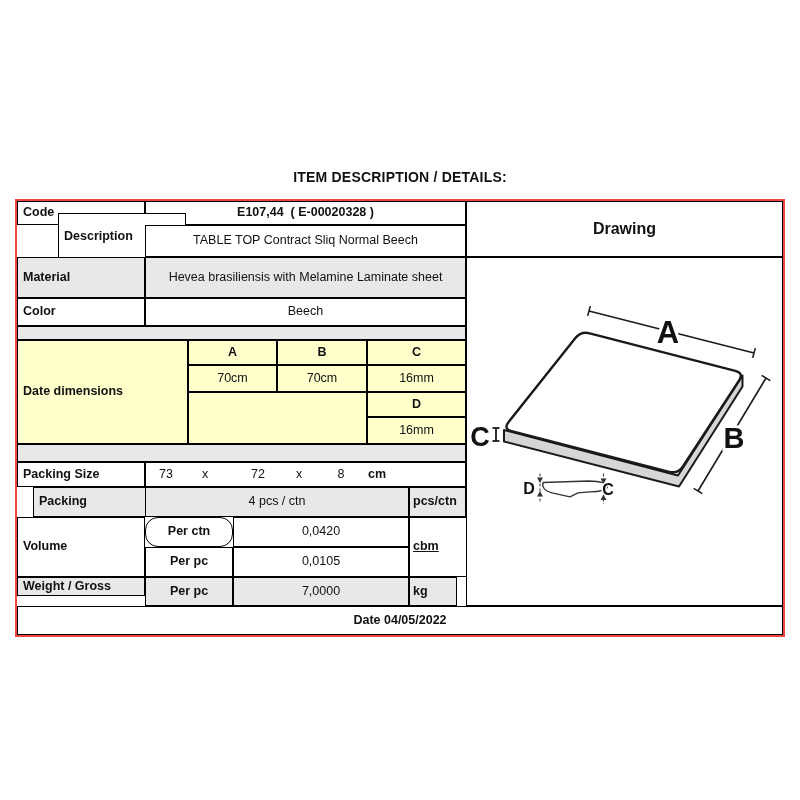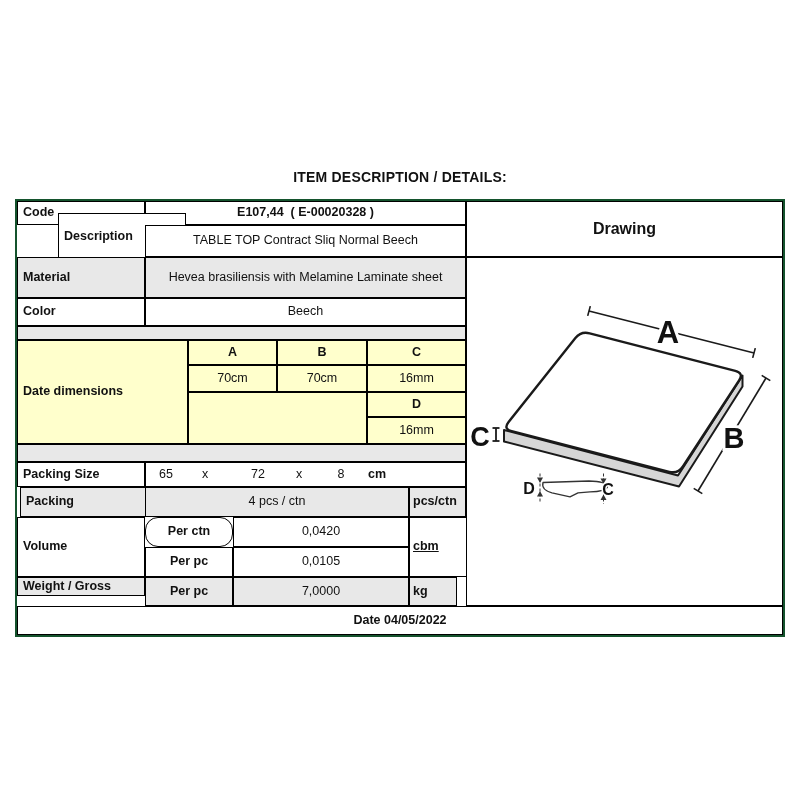--- a/index.html
+++ b/index.html
@@ -1,21 +1,21 @@
 <!DOCTYPE html>
 <html><head>
 <meta charset="utf-8">
 <style>
   html,body{margin:0;padding:0;background:#fff;}
   .page{position:relative;width:800px;height:800px;background:#ffffff;
         font-family:"Liberation Sans","DejaVu Sans",sans-serif;color:#111;overflow:hidden;}
   .title{position:absolute;left:0;top:169px;width:800px;text-align:center;
          font-size:14px;font-weight:bold;letter-spacing:.2px;}
   .tbl{position:absolute;left:15px;top:199px;width:770px;height:438px;
-       border:2px solid #14532d;box-sizing:border-box;background:#fff;}
+       border:2px solid #ef4444;box-sizing:border-box;background:#fff;}
   .cell{position:absolute;border:1px solid #000;box-sizing:border-box;
         display:flex;align-items:center;font-size:12.5px;line-height:1.1;background:#fff;}
   .lbl{font-weight:bold;padding-left:5px;}
   .ctr{justify-content:center;text-align:center;}
   .b{font-weight:bold;}
   .gray{background:#E8E8E8;}
   .yellow{background:#FFFFCC;}
   .pre{white-space:pre;}
   .unit{font-weight:bold;padding-left:3px;}
   .psz{position:relative;}
@@ -54,29 +54,29 @@
     <div class="cell ctr yellow" style="left:260px;top:164px;width:90px;height:27px;">70cm</div>
     <div class="cell ctr yellow" style="left:350px;top:164px;width:99px;height:27px;">16mm</div>
     <div class="cell yellow" style="left:171px;top:191px;width:179px;height:52px;"></div>
     <div class="cell ctr b yellow" style="left:350px;top:191px;width:99px;height:25px;">D</div>
     <div class="cell ctr yellow" style="left:350px;top:216px;width:99px;height:27px;">16mm</div>
 
     <div class="cell gray" style="left:0;top:243px;width:449px;height:18px;"></div>
 
     <div class="cell lbl" style="left:0;top:261px;width:128px;height:25px;">Packing Size</div>
     <div class="cell psz" style="left:128px;top:261px;width:321px;height:25px;">
-      <span style="left:20px;">65</span>
+      <span style="left:20px;">73</span>
       <span style="left:59px;">x</span>
       <span style="left:112px;">72</span>
       <span style="left:153px;">x</span>
       <span style="left:195px;">8</span>
       <span style="left:231px;" class="b">cm</span>
     </div>
 
-    <div class="cell lbl gray" style="left:3px;top:286px;width:128px;height:30px;">Packing</div>
+    <div class="cell lbl gray" style="left:16px;top:286px;width:128px;height:30px;">Packing</div>
     <div class="cell ctr gray" style="left:128px;top:286px;width:264px;height:30px;">4 pcs / ctn</div>
     <div class="cell unit gray" style="left:392px;top:286px;width:57px;height:30px;">pcs/ctn</div>
 
     <div class="cell lbl" style="left:0;top:316px;width:128px;height:60px;">Volume</div>
     <div class="cell ctr b" style="left:128px;top:316px;width:88px;height:30px;border-radius:13px;">Per ctn</div>
     <div class="cell ctr" style="left:216px;top:316px;width:176px;height:30px;">0,0420</div>
     <div class="cell ctr b" style="left:128px;top:346px;width:88px;height:30px;">Per pc</div>
     <div class="cell ctr" style="left:216px;top:346px;width:176px;height:30px;">0,0105</div>
     <div class="cell unit" style="left:392px;top:316px;width:65px;height:60px;text-decoration:underline;">cbm</div>
 

